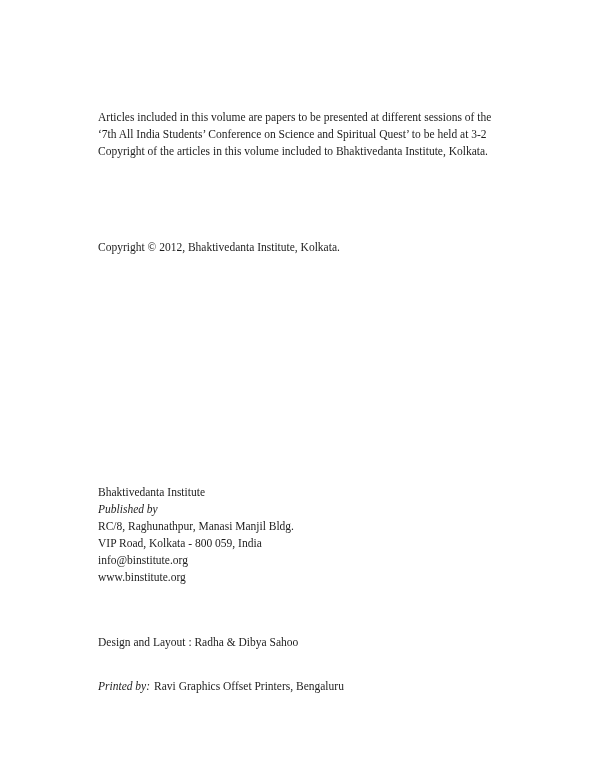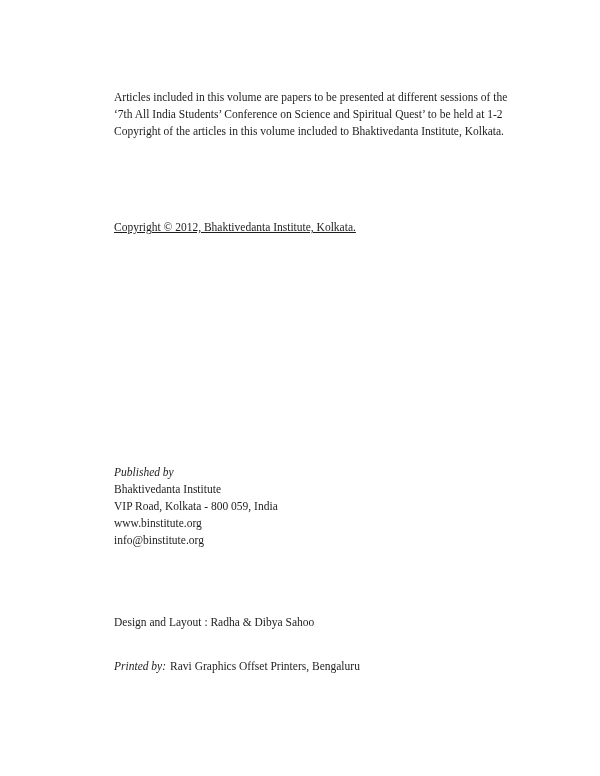--- a/index.html
+++ b/index.html
@@ -13,56 +13,58 @@
     height: 776px;
     background: #ffffff;
     overflow: hidden;
     font-family: "Liberation Serif", serif;
     color: #1d1d1d;
     font-size: 11.5px;
     line-height: 17px;
   }
   .block {
     position: absolute;
-    left: 114px;
+    left: 98px;
+    margin-top: 20px;
   }
   .line {
     white-space: nowrap;
   }
   .notice    { top: 89px;  }
-  .copyright { top: 219px; text-decoration: underline; }
+  .copyright { top: 219px; }
   .publisher { top: 464px; }
   .design    { top: 614px; }
   .printed   { top: 658px; }
   .italic {
     font-style: italic;
   }
   .printed .italic {
     margin-right: 4px;
   }
 </style>
 </head>
 <body>
 
 <div class="page">
 
   <div class="block notice">
     <div class="line">Articles included in this volume are papers to be presented at different sessions of the</div>
-    <div class="line">‘7th All India Students’ Conference on Science and Spiritual Quest’ to be held at 1-2</div>
+    <div class="line">‘7th All India Students’ Conference on Science and Spiritual Quest’ to be held at 3-2</div>
     <div class="line">Copyright of the articles in this volume included to Bhaktivedanta Institute, Kolkata.</div>
   </div>
 
   <div class="block copyright line">Copyright © 2012, Bhaktivedanta Institute, Kolkata.</div>
 
   <div class="block publisher">
+    <div class="line">Bhaktivedanta Institute</div>
     <div class="line italic">Published by</div>
-    <div class="line">Bhaktivedanta Institute</div>
+    <div class="line">RC/8, Raghunathpur, Manasi Manjil Bldg.</div>
     <div class="line">VIP Road, Kolkata - 800 059, India</div>
+    <div class="line">info@binstitute.org</div>
     <div class="line">www.binstitute.org</div>
-    <div class="line">info@binstitute.org</div>
   </div>
 
   <div class="block printed line">
     <span class="italic">Printed by:</span><span>Ravi Graphics Offset Printers, Bengaluru</span>
   </div>
 
   <div class="block design line">Design and Layout : Radha &amp; Dibya Sahoo</div>
 
 </div>
 

